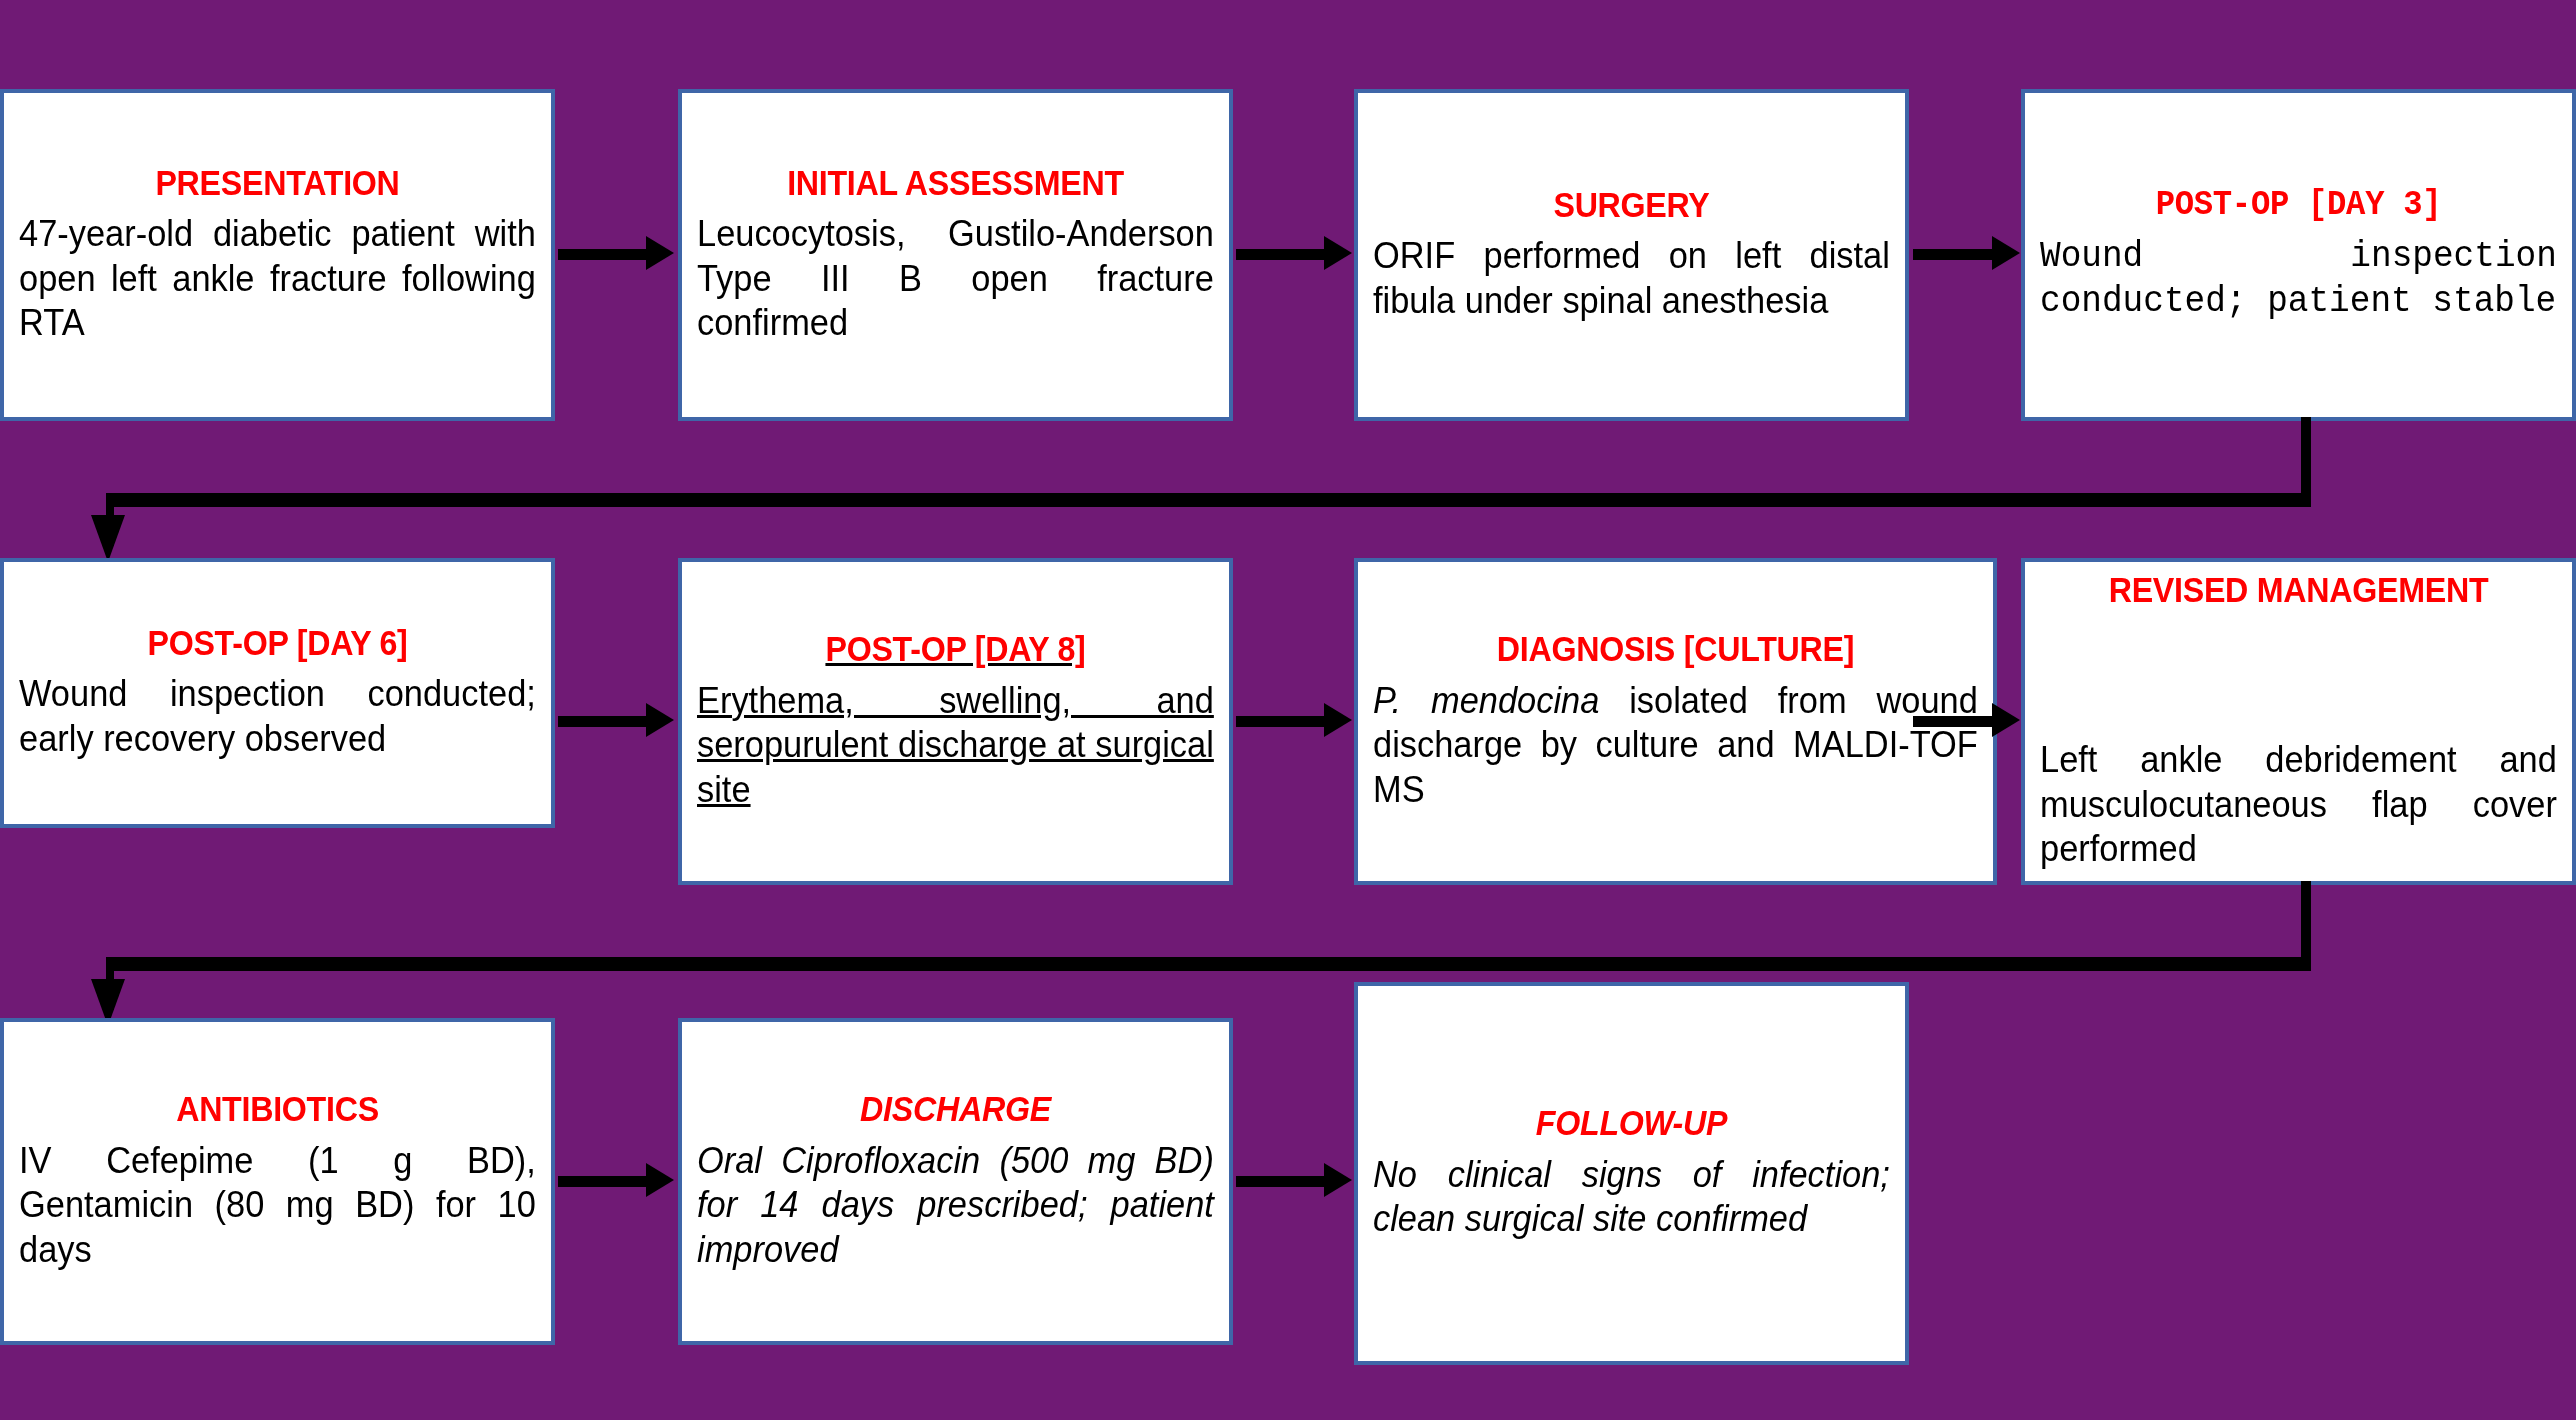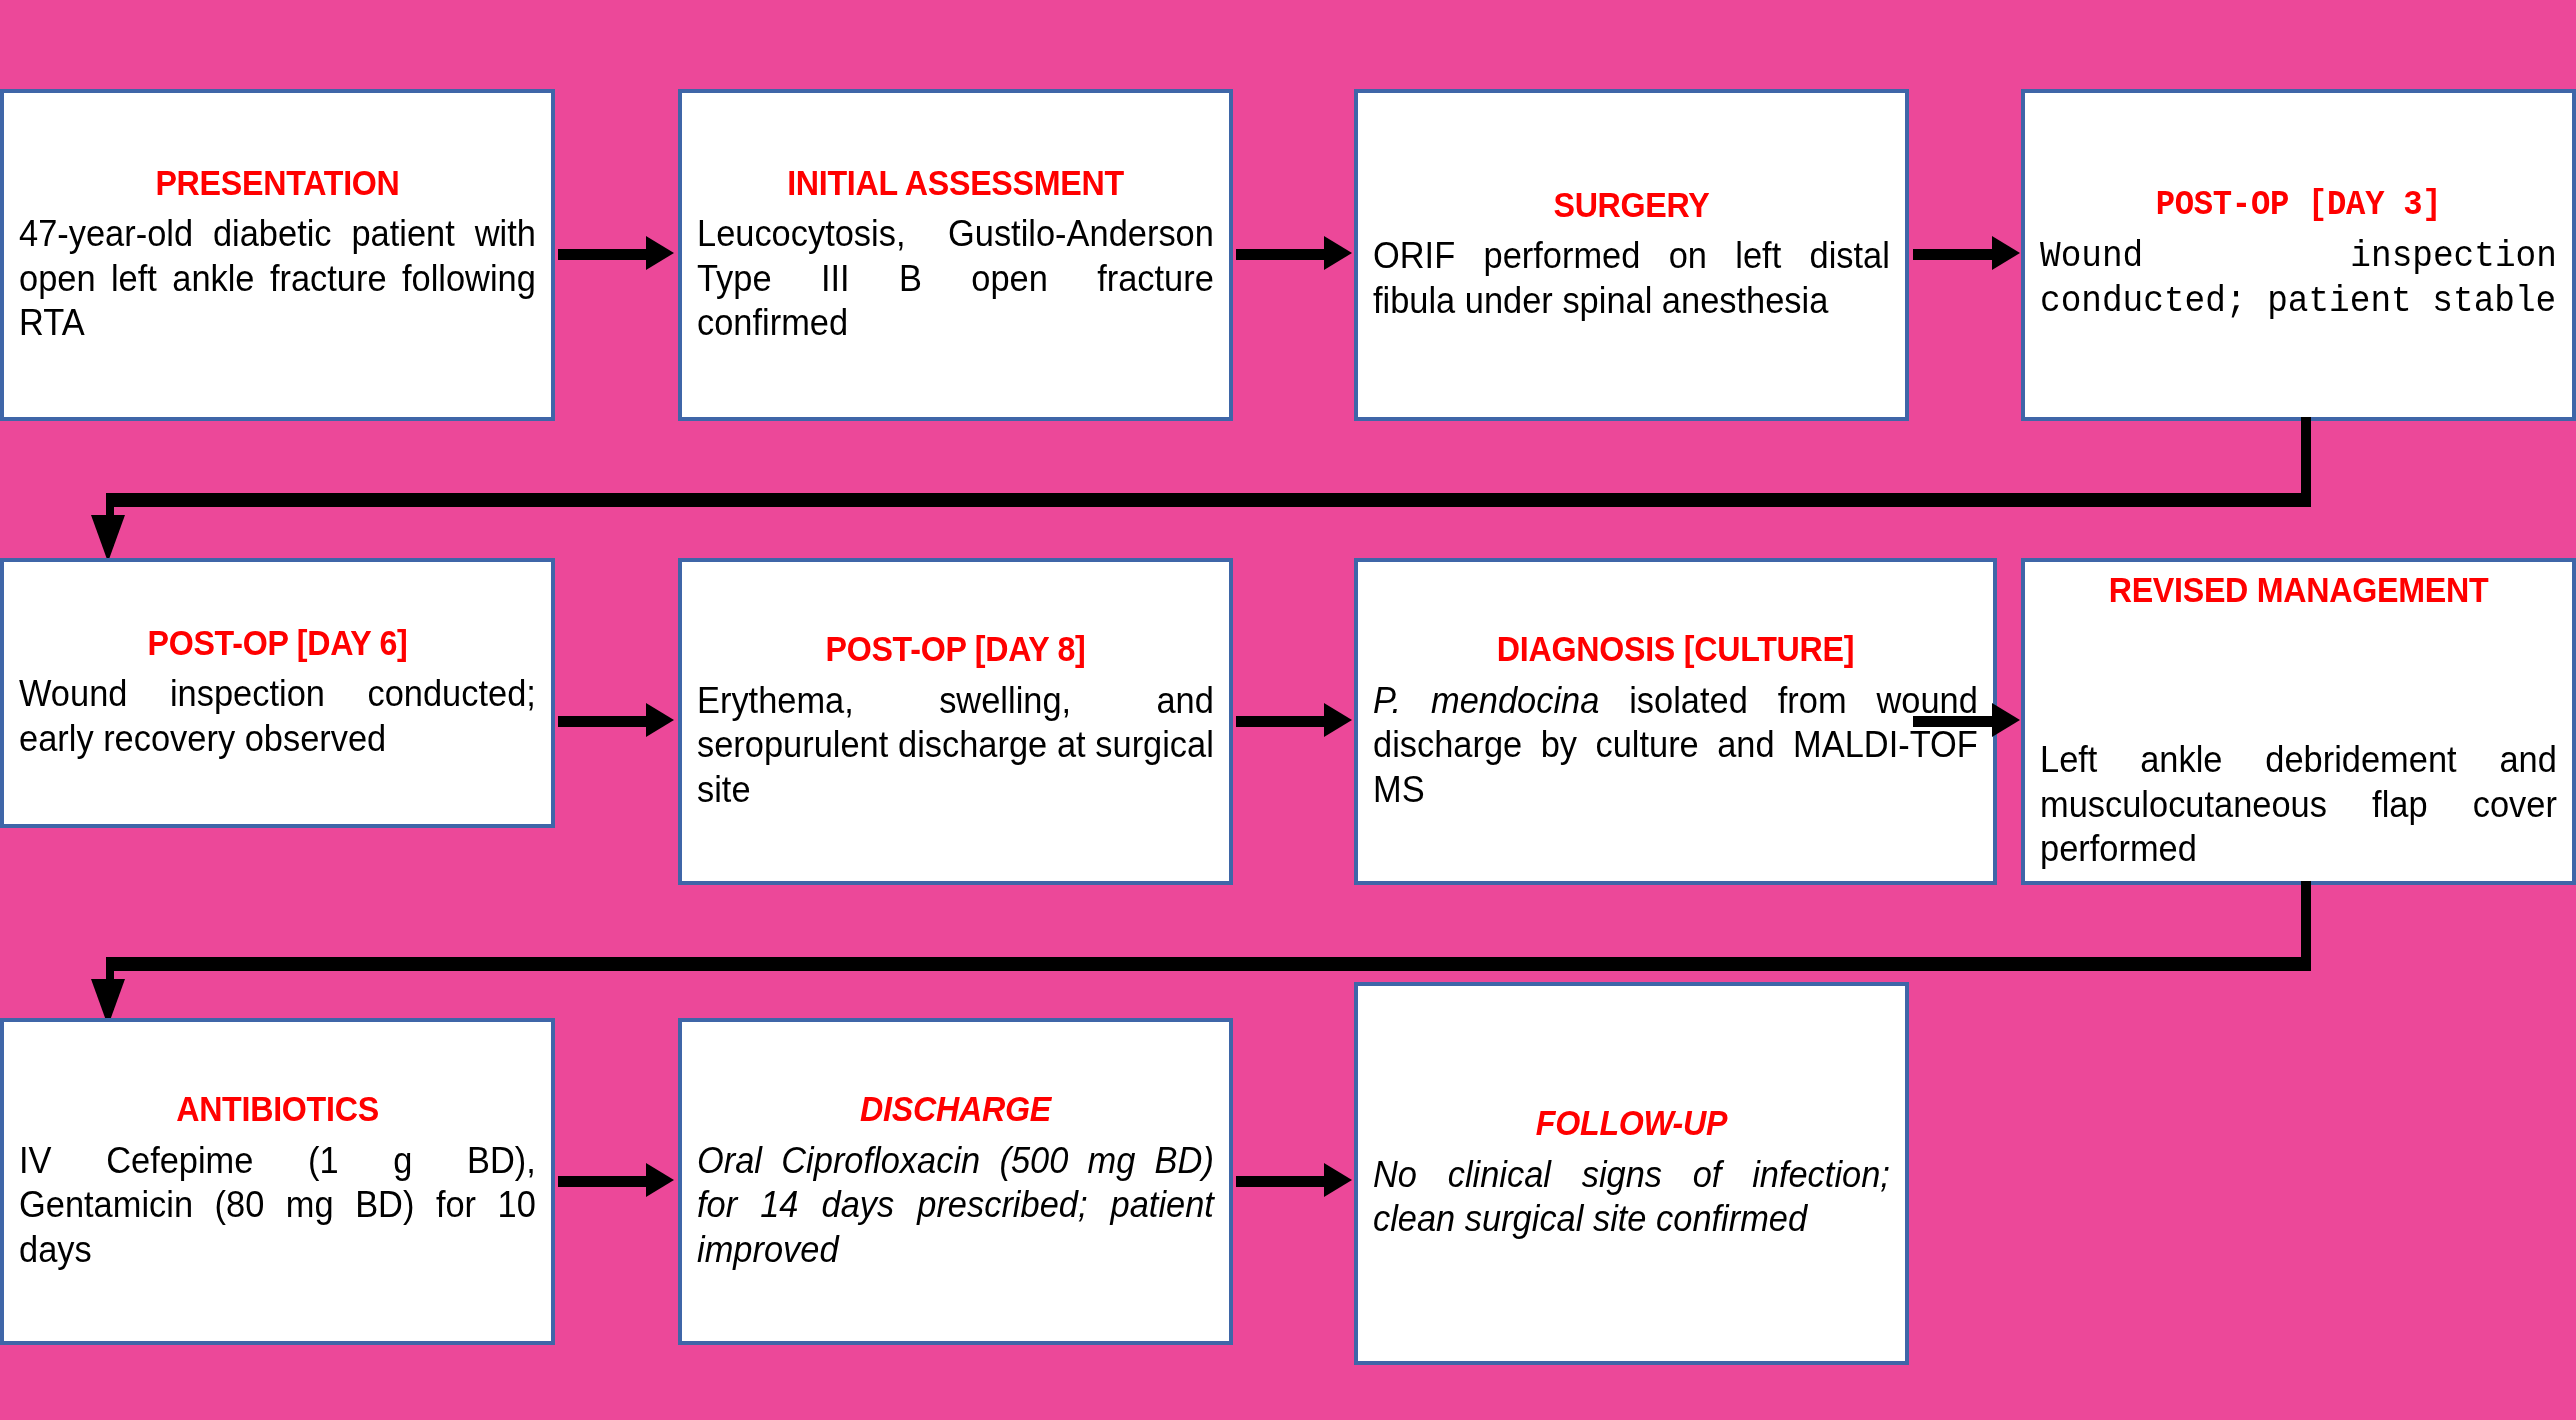--- a/index.html
+++ b/index.html
@@ -3,21 +3,21 @@
 <meta charset="utf-8">
 <title>Clinical Case Flowchart</title>
 <style>
   html,body{margin:0;padding:0;background:#ffffff;}
   body{
     width:2576px;height:1421px;
     font-family:"Liberation Sans","DejaVu Sans",sans-serif;
     -webkit-font-smoothing:antialiased;
     overflow:hidden;
   }
-  #canvas{position:relative;width:2576px;height:1421px;background:#ec4899;}
+  #canvas{position:relative;width:2576px;height:1421px;background:#701a75;}
 
   
   .node{
     position:absolute;
     box-sizing:border-box;
     background:#ffffff;
     border:4.7px solid #3F66A8;
     display:flex;
     flex-direction:column;
     justify-content:center;
@@ -120,21 +120,21 @@
     <div class="seg-h" style="left:106px;top:76px;width:2205px;"></div>
     <div class="seg-v2" style="left:106px;top:76px;height:53px;"></div>
     <div class="arrowdown" style="left:91px;top:98px;"></div>
   </div>
 
   <div class="node" id="n-post-op-day-6" style="left:0px;top:558px;width:555px;height:270px;">
     <div class="title">POST-OP [DAY 6]</div>
     <div class="body">Wound inspection conducted; early recovery observed</div>
   </div>
 
-  <div class="node" id="n-post-op-day-8" style="left:678px;top:558px;width:555px;height:327px;">
+  <div class="node" id="n-post-op-day-8" style="left:678px;top:558px;width:555px;height:327px;text-decoration:underline;">
     <div class="title">POST-OP [DAY 8]</div>
     <div class="body">Erythema, swelling, and seropurulent discharge at surgical site</div>
   </div>
 
   <div class="node" id="n-diagnosis-culture" style="left:1354px;top:558px;width:643px;height:327px;">
     <div class="title">DIAGNOSIS [CULTURE]</div>
     <div class="body"><span class="sci">P. mendocina</span><span> isolated from wound discharge by culture and MALDI-TOF MS</span></div>
   </div>
 
   <div class="node" id="n-revised-management" style="left:2021px;top:558px;width:555px;height:327px;justify-content:space-between;">

